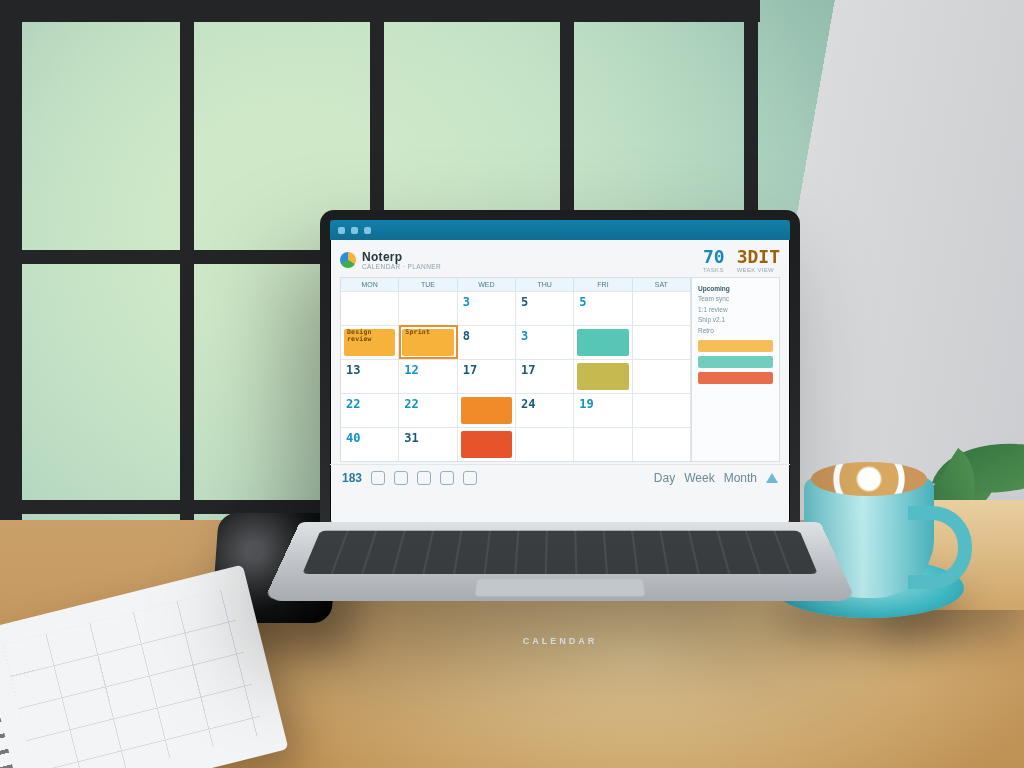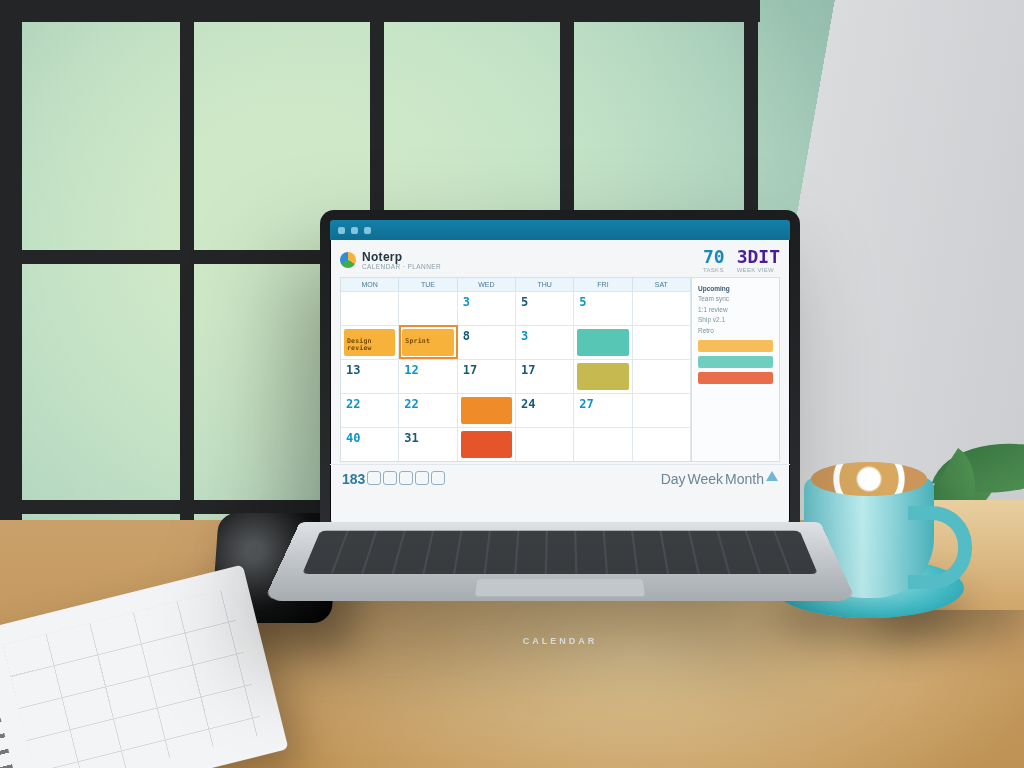--- a/index.html
+++ b/index.html
@@ -107,49 +107,49 @@
   .titlebar .dot{width:7px;height:7px;border-radius:2px;background:#9fd8ee;opacity:.8}
   .ribbon{height:20px;background:#eef2f5;border-bottom:1px solid #d6dde3;display:flex;align-items:center;
     gap:14px;padding:0 10px;font-size:8px;color:#5f7685;}
   .appbar{display:flex;align-items:center;justify-content:space-between;padding:6px 10px 4px;}
   .brandrow{display:flex;align-items:center;gap:6px}
   .logo{width:16px;height:16px;border-radius:50%;
     background:conic-gradient(#f6b23b 0 120deg,#3fae49 120deg 240deg,#2e8fd8 240deg 360deg);}
   .appname{font-size:12px;font-weight:800;color:#243640;letter-spacing:.3px}
   .appsub{font-size:6.5px;color:#8aa0ad;letter-spacing:.4px;margin-top:-1px}
   .metrics{display:flex;gap:12px;align-items:center}
-  .metric .big{font-family:ui-monospace,Consolas,monospace;font-size:18px;font-weight:800;color:#4c1d95}
+  .metric .big{font-family:ui-monospace,Consolas,monospace;font-size:18px;font-weight:800;color:#a16207}
   .metric .big.blue{color:#1c88b7}
   .metric .sub{font-size:6px;color:#97a9b3;letter-spacing:.3px}
 
   .gridwrap{display:flex;gap:0;padding:0 10px 2px}
   .cal{flex:1;border:1px solid #d8e0e6}
   .dhead{display:grid;grid-template-columns:repeat(6,1fr);background:#eaf6fc}
   .dhead div{font-size:7px;color:#4d7a92;text-align:center;padding:3px 0;border-right:1px solid #d2e4ef}
   .rows{display:grid;grid-template-rows:repeat(5,1fr)}
   .row{display:grid;grid-template-columns:repeat(6,1fr);height:34px}
   .cell{border-right:1px solid #e1e8ed;border-top:1px solid #e1e8ed;position:relative;
     font-size:12px;font-weight:800;font-family:ui-monospace,Consolas,monospace;color:#175a78;
     padding:3px 5px;background:#fff}
   .cell.alt{color:#1093c8}
   .cell .ev{position:absolute;left:3px;right:3px;top:3px;bottom:3px;border-radius:2px;
-    font-size:6.5px;font-weight:600;color:#7a4b00;padding:9px 3px;line-height:1.1;letter-spacing:.2px}
+    font-size:6.5px;font-weight:600;color:#7a4b00;padding:0 3px;line-height:1.1;letter-spacing:.2px}
   .ev.orange{background:#f6b23b}
   .ev.orange2{background:#f08b2a}
   .ev.red{background:#e5542b;color:#fff}
   .ev.teal{background:#57c6b4;color:#04574b}
   .ev.olive{background:#c6b94f;color:#5b5414}
   .cell.hl{outline:2px solid #f08b2a;outline-offset:-2px}
 
   .side{width:88px;border:1px solid #d8e0e6;border-left:none;background:#fafcfd;
     font-size:6.5px;color:#7d93a0;padding:6px 6px;line-height:1.6}
   .side .chip{height:12px;border-radius:2px;margin:4px 0;opacity:.85}
 
-  .footer{display:flex;gap:2px;align-items:flex-start;padding:6px 12px;border-top:1px solid #e1e8ed;
-    font-size:14px;color:#6c8796}
+  .footer{display:flex;gap:9px;align-items:center;padding:6px 12px;border-top:1px solid #e1e8ed;
+    font-size:12px;color:#6c8796}
   .footer .ico{width:14px;height:14px;border:1.5px solid #8fb3c5;border-radius:3px}
   .footer .num{font-weight:800;color:#2a7aa0}
   .footer .spacer{flex:1}
   .footer .tri{width:0;height:0;border-left:6px solid transparent;border-right:6px solid transparent;border-bottom:10px solid #6fb7d4}
 </style>
 </head>
 <body>
 
 <div class="scene">
 
@@ -253,21 +253,21 @@
                   </div>
                   <div class="cell alt"></div>
                 </div>
                 <div class="row">
                   <div class="cell alt">22</div>
                   <div class="cell alt">22</div>
                   <div class="cell">
                     <div class="ev orange2"></div>
                   </div>
                   <div class="cell">24</div>
-                  <div class="cell alt">27</div>
+                  <div class="cell alt">19</div>
                   <div class="cell"></div>
                 </div>
                 <div class="row">
                   <div class="cell alt">40</div>
                   <div class="cell">31</div>
                   <div class="cell">
                     <div class="ev red"></div>
                   </div>
                   <div class="cell"></div>
                   <div class="cell alt"></div>

